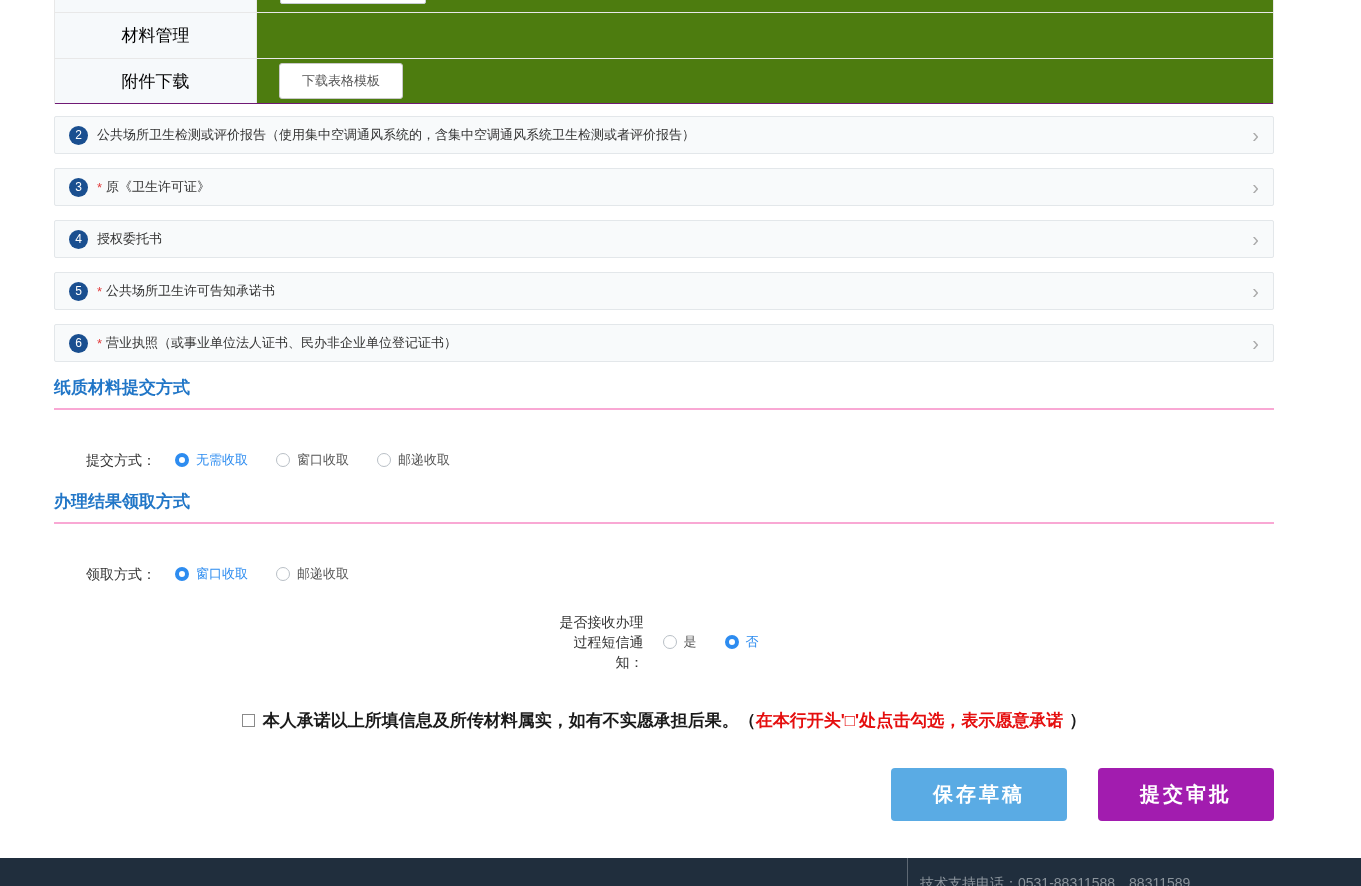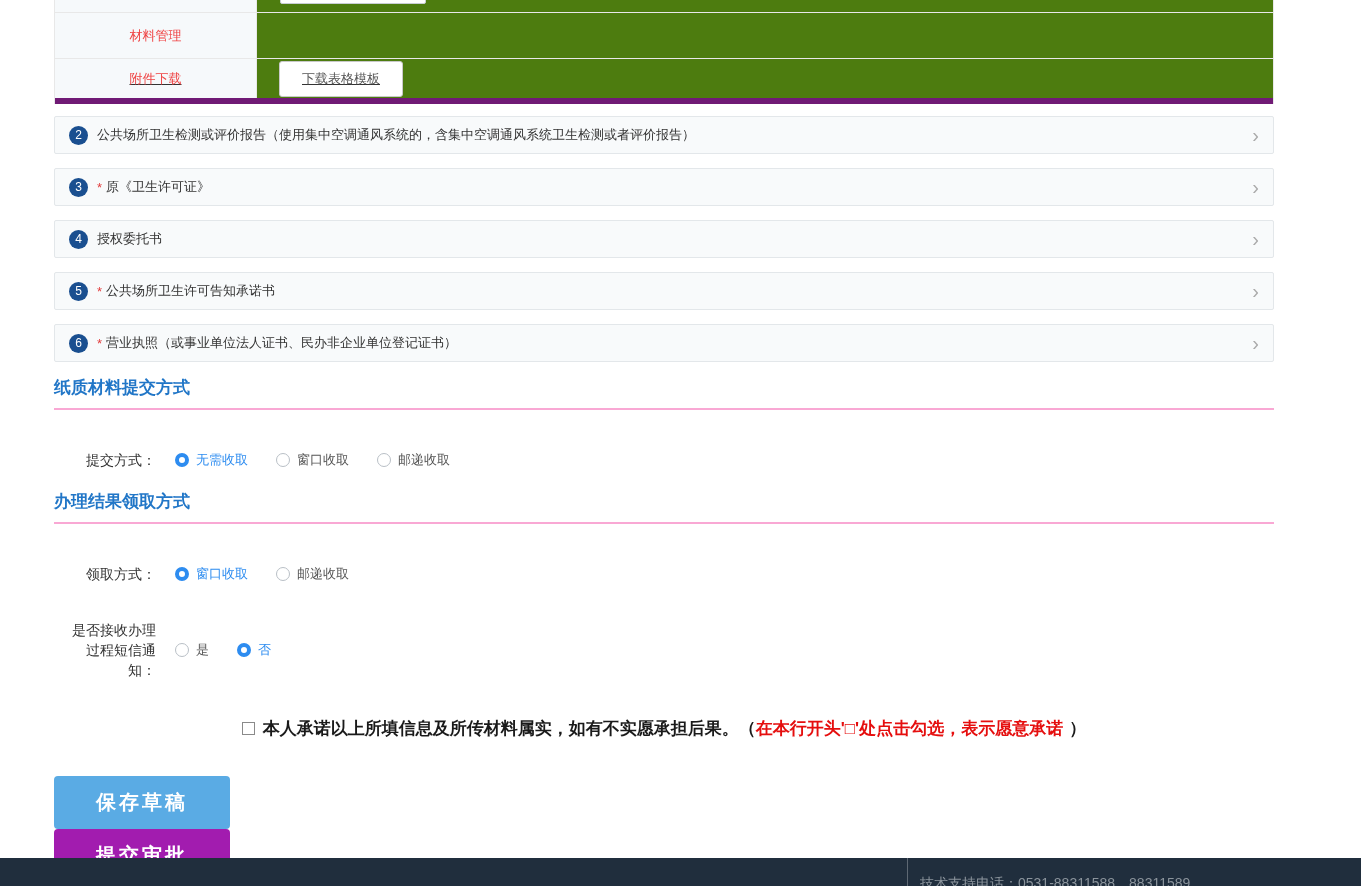--- a/index.html
+++ b/index.html
@@ -9,26 +9,26 @@
     background: #ffffff;
     position: relative;
     overflow: hidden;
     color: #333;
   }
   .content { position: relative; width: 1220px; margin-left: 54px; }
 
   
   .form-table { border-left: 1px solid #e8e8e8; border-right: 1px solid #e8e8e8; }
   .t-row { display: flex; border-top: 1px solid #e8e8e8; height: 46px; }
-  .t-row:last-child { border-bottom: 6px solid #701a75; text-decoration: underline; }
+  .t-row:last-child { border-bottom: 1px solid #701a75; }
   .t-row.partial { height: 12px; border-top: none; position: relative; overflow: hidden; }
   .label-cell {
     width: 202px; background: #f6f9fb; border-right: 1px solid #e8e8e8;
     display: flex; align-items: center; justify-content: center;
-    font-size: 13px; color: #ef4444;
+    font-size: 17px; color: #000000;
   }
   .value-cell { flex: 1; display: flex; align-items: center; padding-left: 22px; background: #4d7c0f; }
   .partial-box {
     position: absolute; left: 225px; top: -26px; width: 146px; height: 30px;
     border: 1px solid #c9ced4; background: #fff; border-radius: 2px;
   }
   .tpl-btn {
     padding: 0 22px; height: 36px; line-height: 34px; font-size: 13px; color: #555;
     background: #fff; border: 1px solid #c9c9c9; border-radius: 3px; cursor: pointer;
     font-family: inherit;
@@ -80,21 +80,21 @@
     line-height: 22px;
   }
   .cb {
     display: inline-block; width: 13px; height: 13px; border: 1px solid #8a8a8a;
     background: #fff; vertical-align: middle; margin-right: 8px; margin-top: -3px; cursor: pointer;
   }
   .commit .red { color: #e50e0e; }
   .commit .paren-close { margin-left: 6px; }
 
   
-  .btns { margin-top: 36px; display: flex; justify-content: flex-end; flex-direction: column; }
+  .btns { margin-top: 36px; display: flex; justify-content: flex-end; }
   .btn {
     width: 176px; height: 53px; border: none; border-radius: 4px; color: #fff;
     font-size: 20px; font-weight: bold; letter-spacing: 3px; cursor: pointer;
     font-family: inherit;
   }
   .btn.save { background: #5aabe4; margin-right: 31px; }
   .btn.submit { background: #a21caf; }
 
   
   .footer {
@@ -199,21 +199,21 @@
         <span class="radio"></span>
         <span class="opt-label">窗口收取</span>
       </span>
       <span class="opt">
         <span class="radio"></span>
         <span class="opt-label">邮递收取</span>
       </span>
     </div>
   </div>
 
-  <div class="form-row" style="margin-top:36px;">
+  <div class="form-row" style="margin-top:28px;justify-content:center;">
     <div class="row-label">是否接收办理
 过程短信通
 知：</div>
     <div class="radio-group">
       <span class="opt">
         <span class="radio"></span>
         <span class="opt-label">是</span>
       </span>
       <span class="opt on">
         <span class="radio"></span>

